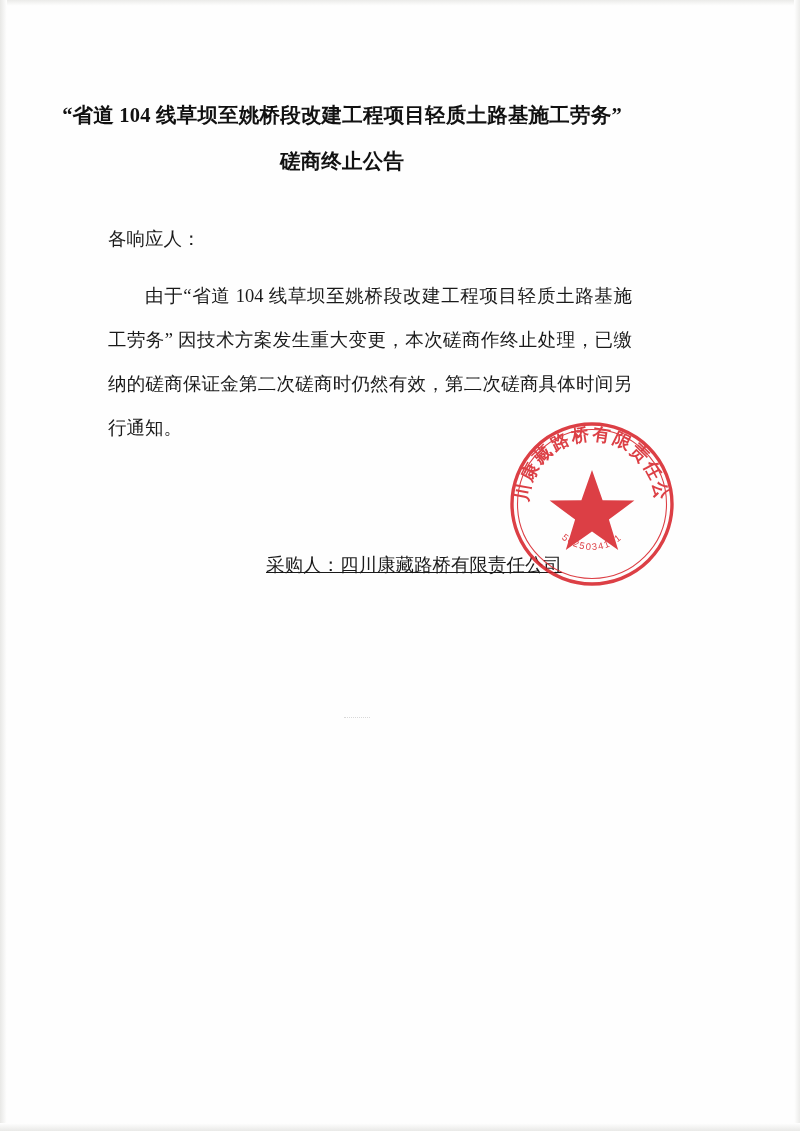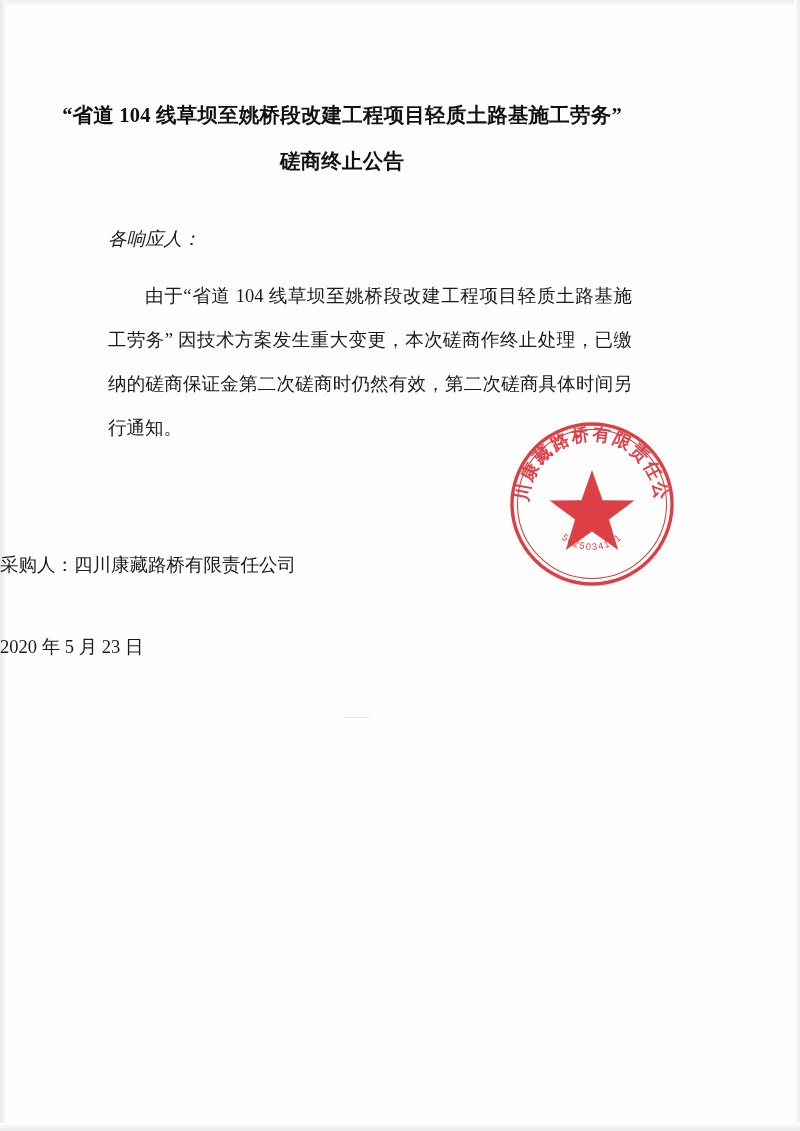--- a/index.html
+++ b/index.html
@@ -67,40 +67,41 @@
   }
   .title-line-2 {
     padding: 0 58px;
   }
 
   .salutation {
     margin-top: 40px;
     padding-left: 108px;
     font-size: 18.5px;
     line-height: 30px;
-    font-style: italic;
   }
 
   .para {
     margin-top: 20px;
     padding: 0 52px 0 108px;
     font-size: 18.5px;
     line-height: 44px;
     text-align: justify;
     text-justify: inter-ideograph;
     text-indent: 37px;
   }
 
   .signature-block {
     margin-top: 92px;
     padding-right: 122px;
+    text-align: right;
     font-size: 18.5px;
     line-height: 46px;
     position: relative;
     z-index: 1;
+    text-decoration: underline;
   }
   .sign-line { white-space: nowrap; }
   .date-line { margin-top: 36px; white-space: nowrap; }
 
   
   .seal {
     position: absolute;
     left: 506px;
     top: 418px;
     width: 172px;
@@ -137,21 +138,20 @@
       <div class="title-line-1">“省道 104 线草坝至姚桥段改建工程项目轻质土路基施工劳务”</div>
       <div class="title-line-2">磋商终止公告</div>
     </div>
 
     <div class="salutation">各响应人：</div>
 
     <div class="para">由于“省道 104 线草坝至姚桥段改建工程项目轻质土路基施工劳务” 因技术方案发生重大变更，本次磋商作终止处理，已缴纳的磋商保证金第二次磋商时仍然有效，第二次磋商具体时间另行通知。</div>
 
     <div class="signature-block">
       <div class="sign-line">采购人：四川康藏路桥有限责任公司</div>
-      <div class="date-line">2020 年 5 月 23 日</div>
     </div>
 
   </div>
 
   <div class="faint-mark"></div>
 
   <div class="seal">
     <svg width="172" height="172" viewBox="0 0 172 172" xmlns="http://www.w3.org/2000/svg">
       <defs>
         <path id="sealArcTop" d="M 22,86 A 64,64 0 0 1 150,86"></path>

